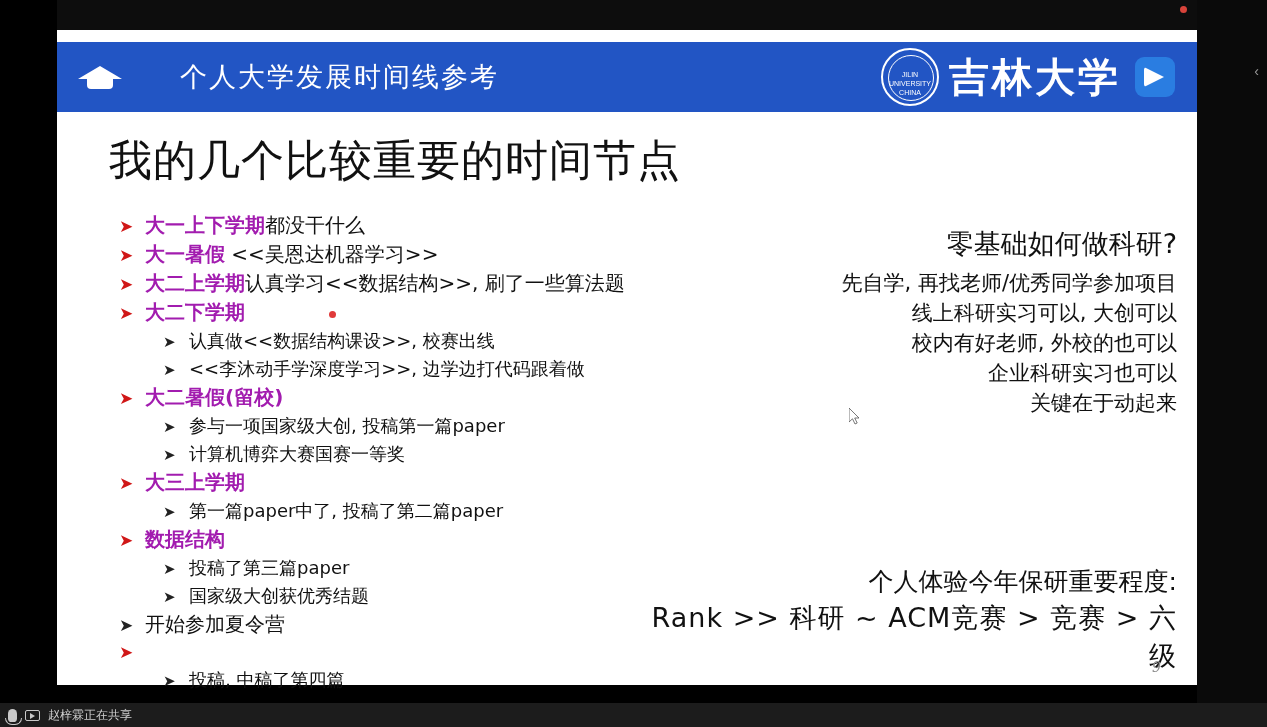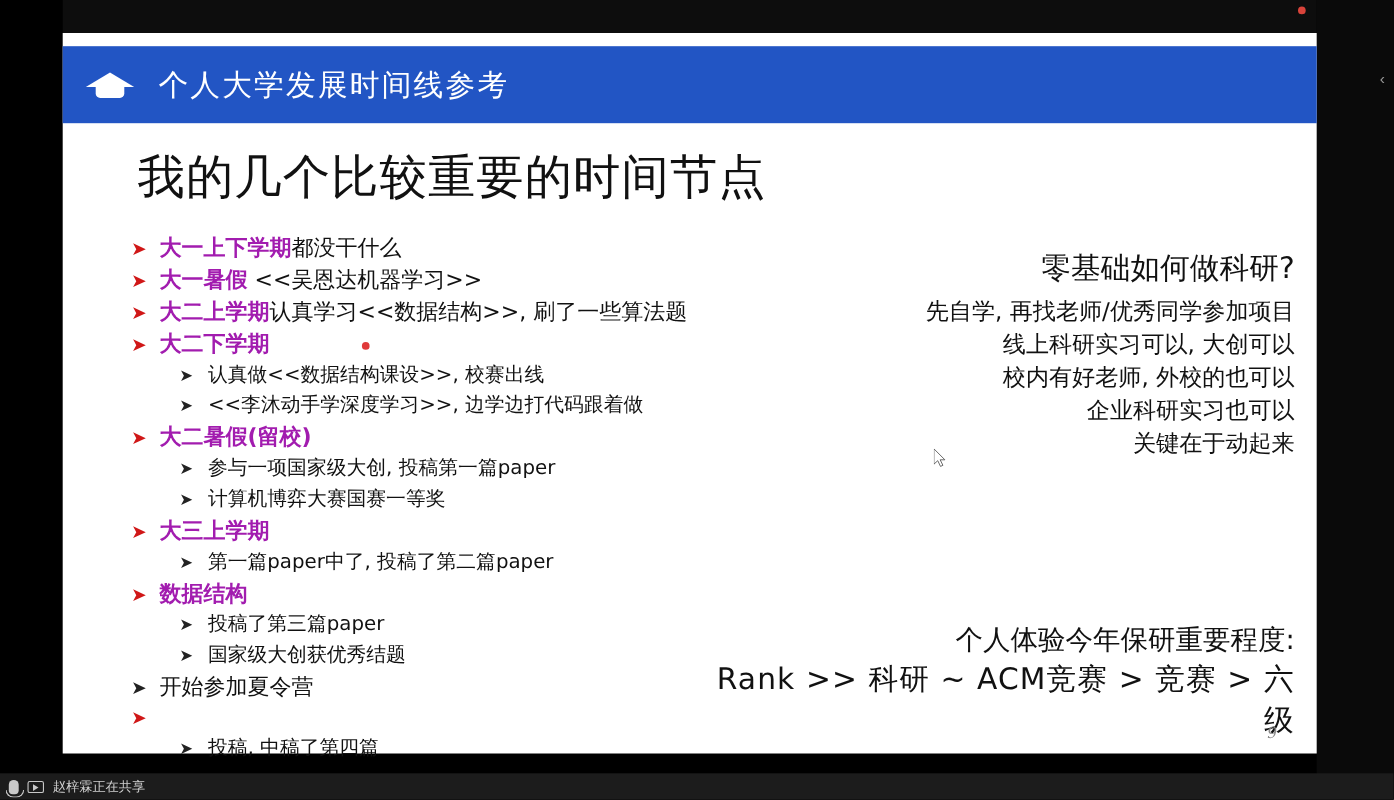--- a/index.html
+++ b/index.html
@@ -46,21 +46,21 @@
   .slide {
     position: absolute;
     left: 57px; top: 30px;
     width: 1140px; height: 655px;
     background: #ffffff;
   }
   .slide-header {
     position: absolute; left: 0; top: 12px;
     width: 1140px; height: 70px;
     background: #2255c4;
-    display: flex; align-items: center;
+    display: flex; align-items: center; gap: 36px;
   }
   .cap-icon {
     margin-left: 21px; width: 44px; height: 34px;
     position: relative;
   }
   .cap-icon .cap-top {
     position: absolute; left: 0; top: 6px;
     width: 0; height: 0;
     border-left: 22px solid transparent;
     border-right: 22px solid transparent;
@@ -115,21 +115,21 @@
   .bluebird::after {
     content: "";
     position: absolute; left: 9px; top: 10px;
     width: 0; height: 0;
     border-top: 10px solid transparent;
     border-bottom: 10px solid transparent;
     border-left: 20px solid #ffffff;
     border-radius: 3px;
   }
   .slide-title {
-    position: absolute; left: 68px; top: 102px;
+    position: absolute; left: 52px; top: 102px;
     font-size: 43px;
     font-family: Liberation Serif, serif;
     color: #111;
     letter-spacing: 1px;
   }
   
   .bullets {
     position: absolute;
     left: 48px; top: 182px;
     width: 700px;
@@ -260,20 +260,27 @@
 
   <div class="slide">
 
     <div class="slide-header">
       <div class="cap-icon">
         <div class="cap-top"></div>
         <div class="cap-base"></div>
       </div>
       <div class="slide-header-title">个人大学发展时间线参考</div>
 
+      <div class="logo-block">
+        <div class="seal">
+          <div class="seal-text">JILIN UNIVERSITY CHINA</div>
+        </div>
+        <div class="uni-name">吉林大学</div>
+        <div class="bluebird"></div>
+      </div>
     </div>
 
     <div class="slide-title">我的几个比较重要的时间节点</div>
 
     <div class="bullets" id="bullet-list">
         <div class="b-row lvl1">
           <span class="arrow" style="color: rgb(208, 23, 23);">➤</span>
           <span class="b-text"><span class="red bold">大一上下学期</span><span>都没干什么</span></span>
         </div>
         <div class="b-row lvl1">

